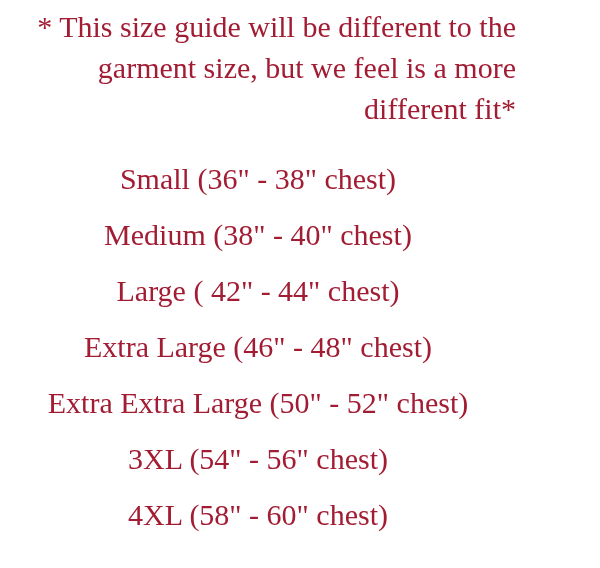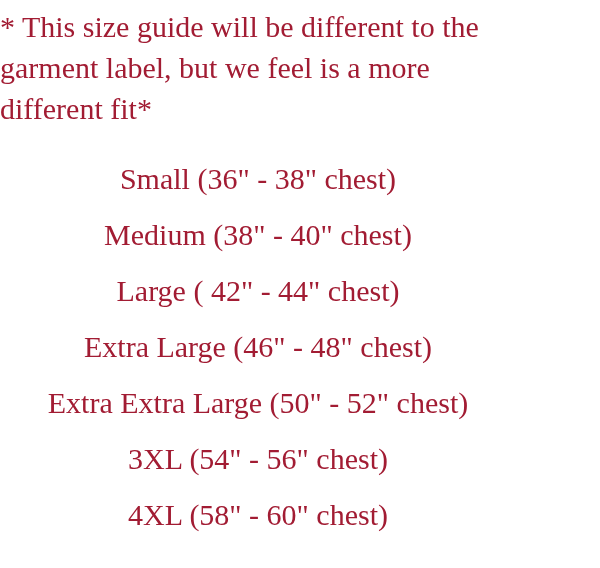--- a/index.html
+++ b/index.html
@@ -11,21 +11,21 @@
     background: var(--background, #fff);
   }
   .page {
     position: relative;
     width: 516px;
     height: 568px;
     background: var(--background, #fff);
     color: var(--text, #A21C33);
     font-family: "Liberation Serif", "DejaVu Serif", serif;
     overflow: hidden;
-    text-align: left;
+    text-align: right;
   }
   .note {
     padding-top: 6px;
     font-size: 30px;
     line-height: 41px;
   }
   .note-line {
     white-space: nowrap;
   }
   .sizes {
@@ -40,21 +40,21 @@
     white-space: pre; 
   }
 </style>
 </head>
 <body>
 
 <div class="page">
 
   <div class="note">
     <div class="note-line">* This size guide will be different to the</div>
-    <div class="note-line">garment label, but we feel is a more</div>
+    <div class="note-line">garment size, but we feel is a more</div>
     <div class="note-line">different fit*</div>
   </div>
 
   <div class="sizes">
     <div class="size-row">Small (36" - 38" chest)</div>
     <div class="size-row">Medium (38" - 40" chest)</div>
     <div class="size-row">Large ( 42" - 44" chest)</div>
     <div class="size-row">Extra Large (46" - 48" chest)</div>
     <div class="size-row">Extra Extra Large (50" - 52" chest)</div>
     <div class="size-row">3XL (54" - 56" chest)</div>

